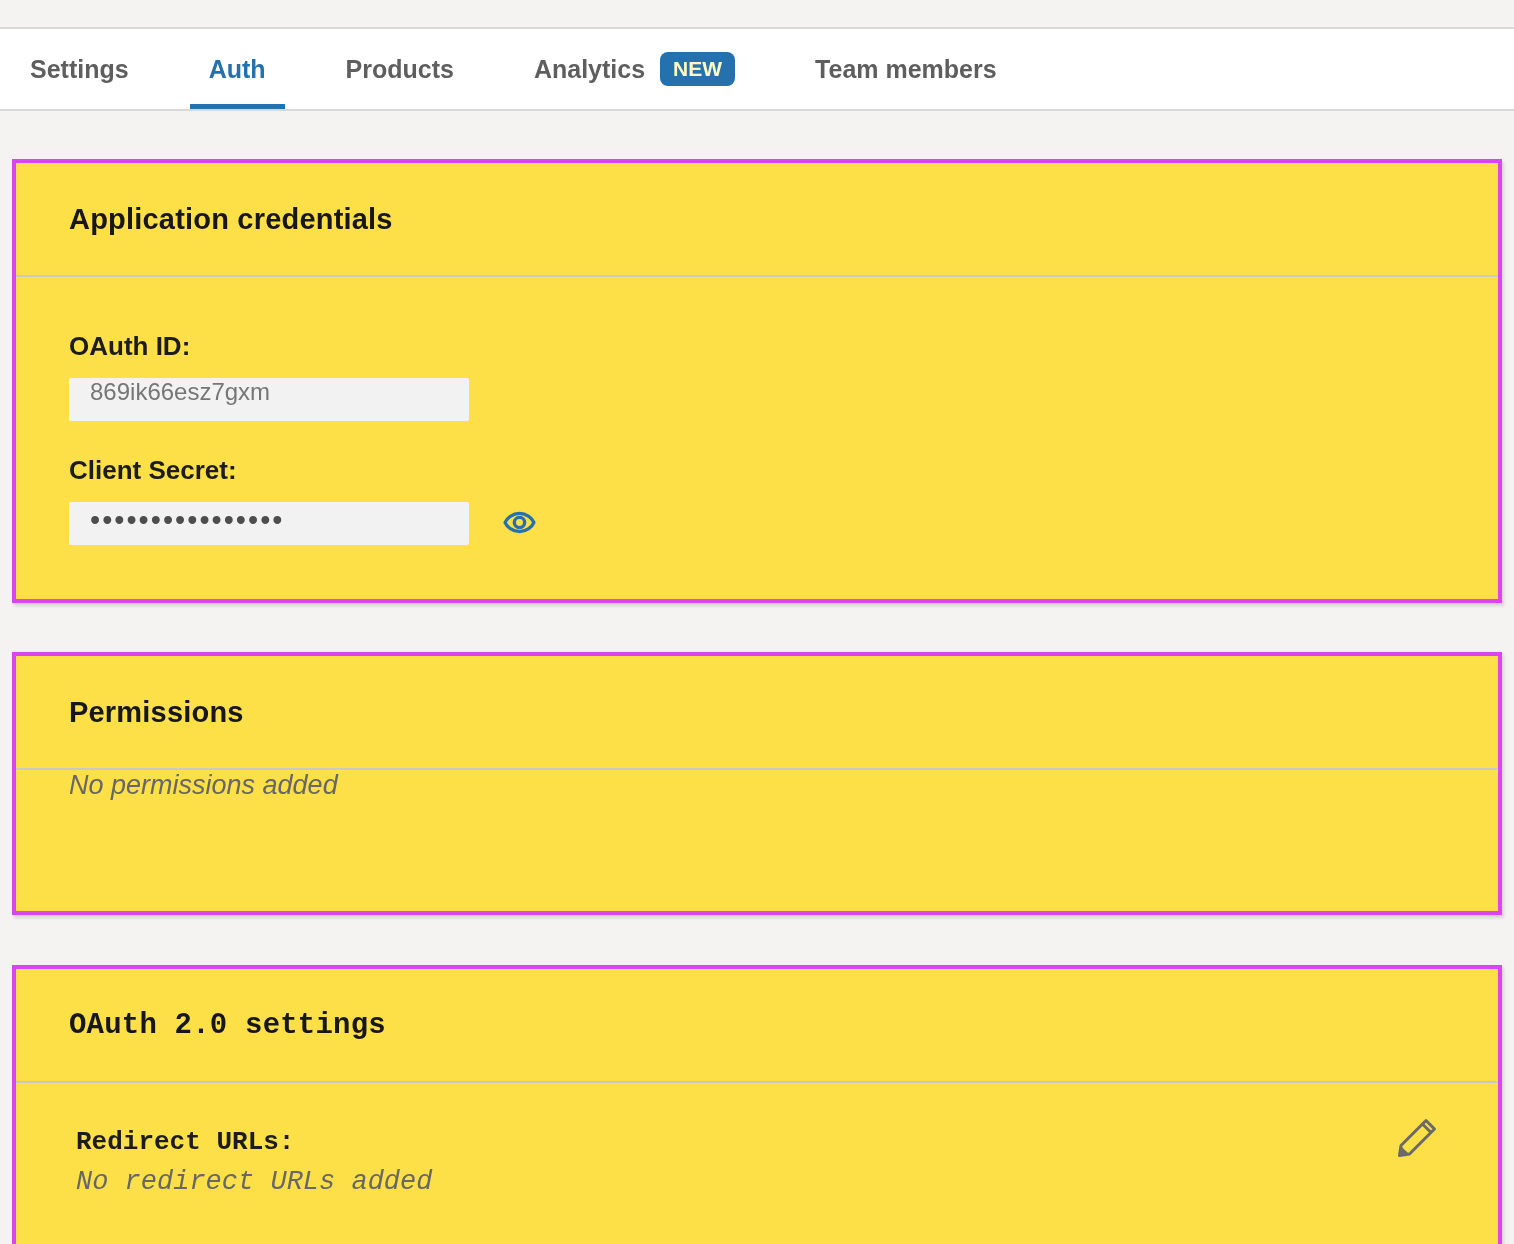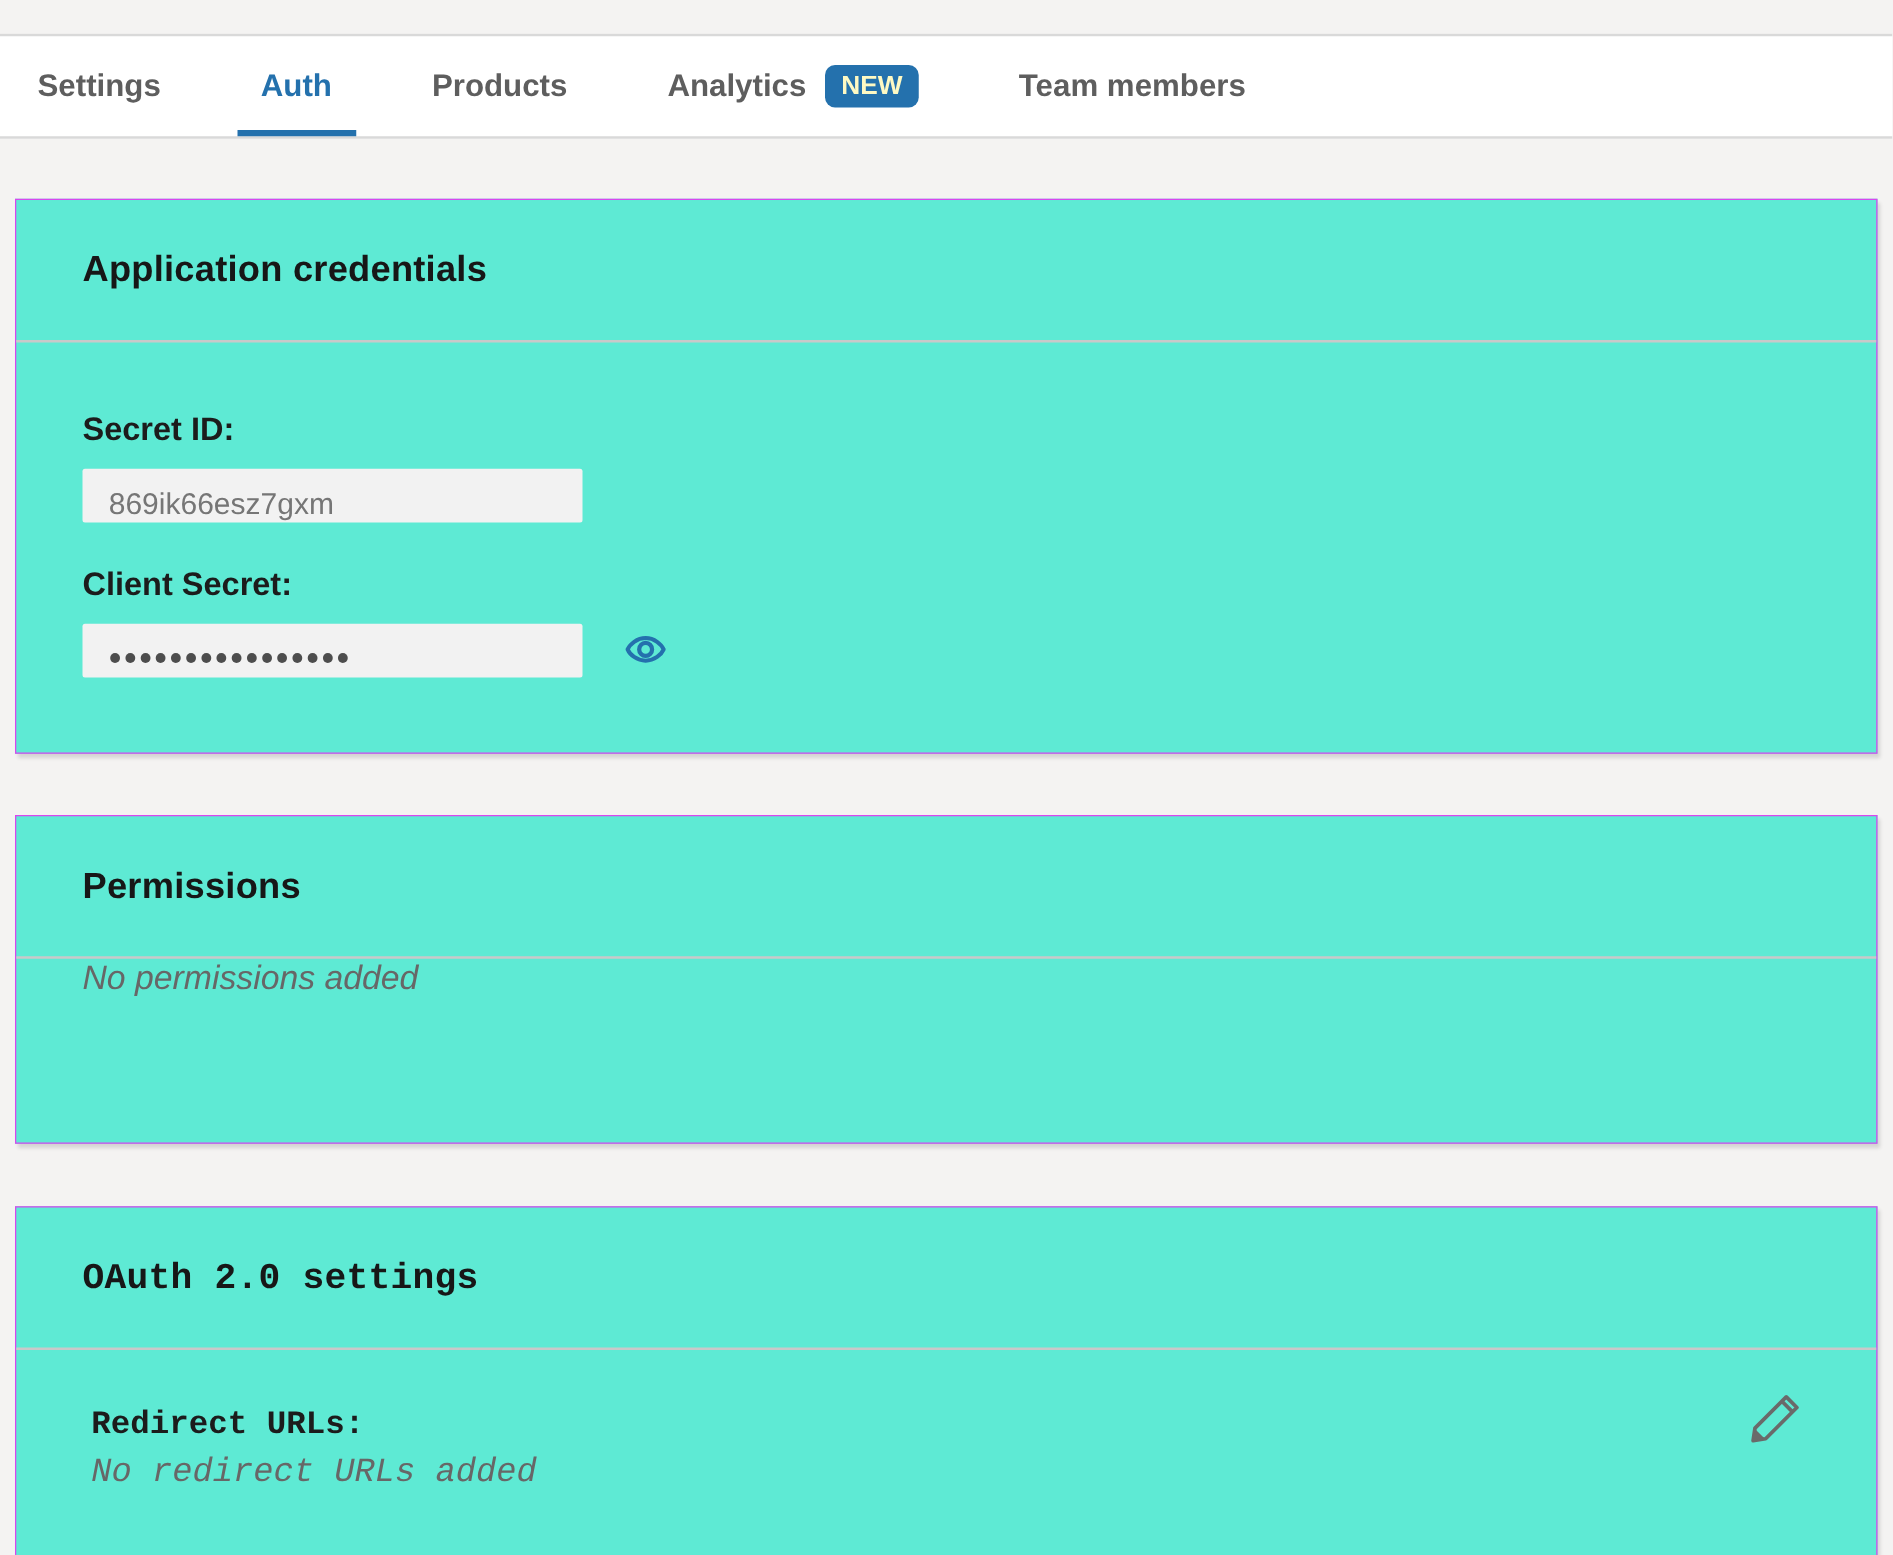--- a/index.html
+++ b/index.html
@@ -46,22 +46,22 @@
     font-weight: bold;
     border-radius: 8px;
     padding: 6px 13px 7px;
     margin-left: 15px;
     line-height: 1;
   }
 
   
   .page { padding: 48px 12px 0 12px; }
   .card {
-    background: #5eead4;
-    border: 1px solid #d946ef;
+    background: #fde047;
+    border: 4px solid #d946ef;
     box-shadow: 2px 3px 3px rgba(0,0,0,0.13);
     width: 1490px;
   }
   .card-header {
     height: 114px;
     display: flex;
     align-items: center;
     padding: 0 53px;
     border-bottom: 2px solid #c9c9c9;
   }
@@ -80,21 +80,21 @@
     font-weight: bold;
     color: #1c1c1c;
     margin-bottom: 16px;
   }
   .field-label.secret { margin-top: 34px; }
   .input-box {
     width: 400px; height: 43px;
     background: #f2f2f2;
     border-radius: 2px;
     display: flex;
-    align-items: flex-end;
+    align-items: flex-start;
     padding: 0 21px;
     font-size: 24px;
     color: #767676;
   }
   .secret-row { display: flex; align-items: center; }
   .dots {
     font-size: 29px;
     letter-spacing: 2px;
     color: #4d4d4d;
     line-height: 1;
@@ -160,21 +160,21 @@
   </div>
 </nav>
 
 <main class="page">
 
   <section class="card card-credentials">
     <div class="card-header">
       <h2 class="card-title">Application credentials</h2>
     </div>
     <div class="card-body">
-      <div class="field-label">Secret ID:</div>
+      <div class="field-label">OAuth ID:</div>
       <div class="input-box">
         <span>869ik66esz7gxm</span>
       </div>
       <div class="field-label secret">Client Secret:</div>
       <div class="secret-row">
         <div class="input-box">
           <span class="dots">••••••••••••••••</span>
         </div>
         <button class="eye-btn">
           <span>

